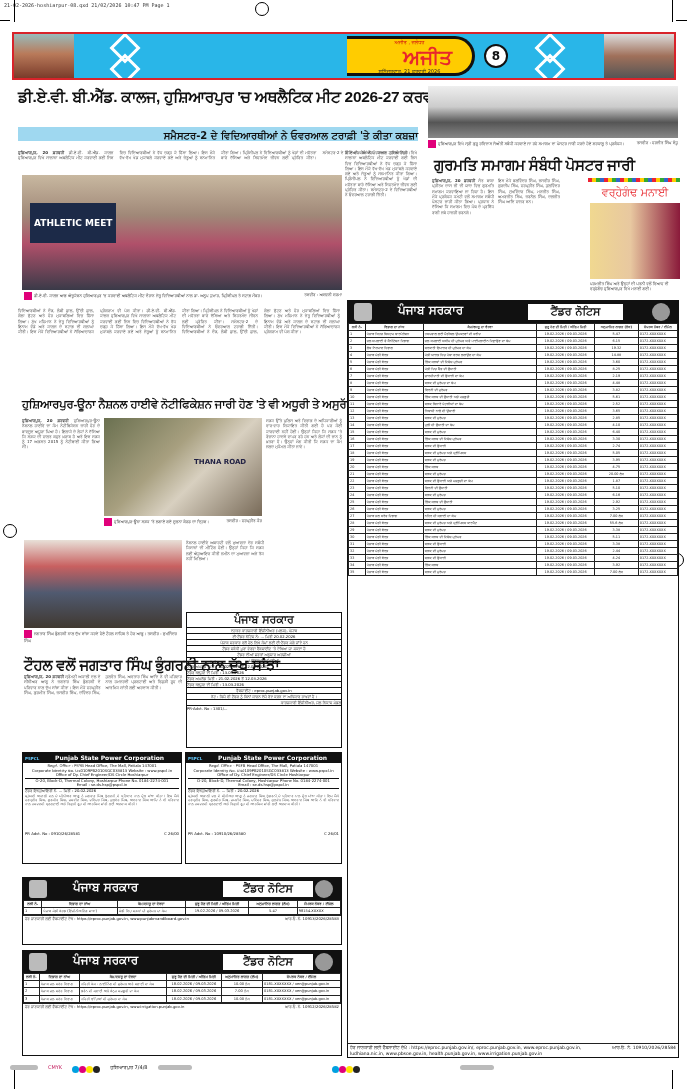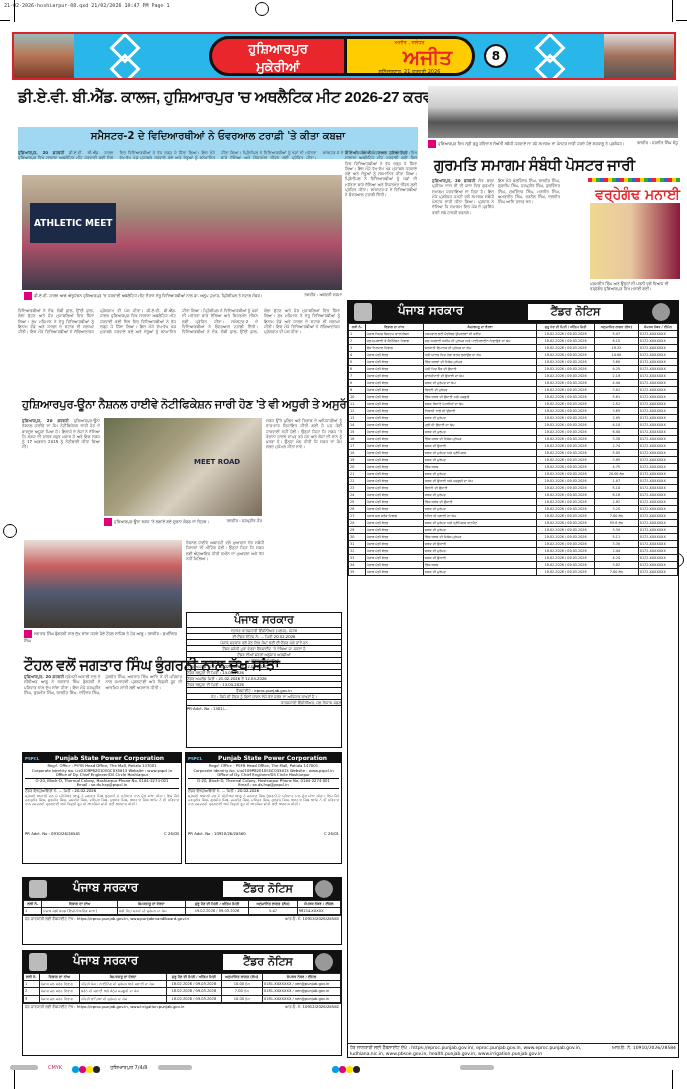--- a/index.html
+++ b/index.html
@@ -17,21 +17,21 @@
   .mh-diamond { width: 22px; height: 22px; border: 3px solid #fff; transform: rotate(45deg); }
   .mh-red { left: 195px; top: 2px; width: 138px; height: 40px; background: #e8262c; border-radius: 20px 0 0 20px; border: 3px solid #111; color: #fff; font-size: 13px; font-weight: bold; text-align: center; line-height: 18px; padding-top: 1px; }
   .mh-yellow { left: 333px; top: 2px; width: 128px; height: 40px; background: #ffcc00; border-radius: 0 20px 20px 0; border: 3px solid #111; border-left: none; text-align: center; }
   .mh-brand { color: #e8262c; font-size: 20px; font-weight: bold; line-height: 22px; margin-left: 36px; }
   .mh-small { font-size: 5px; color: #c01; }
   .mh-date { font-size: 5px; color: #222; }
   .mh-page { left: 470px; top: 10px; width: 24px; height: 24px; border-radius: 50%; background: #fff; border: 2px solid #111; font-size: 12px; font-weight: bold; text-align: center; line-height: 20px; }
 
   
   .h-main { left: 18px; top: 88px; width: 400px; font-size: 15.5px; font-weight: bold; letter-spacing: -0.3px; white-space: nowrap; font-family: "Liberation Sans", sans-serif; }
-  .subbar { left: 18px; top: 127px; width: 400px; height: 32px; background: #9fd8f0; font-size: 10px; font-weight: bold; text-align: center; line-height: 18px; }
+  .subbar { left: 18px; top: 127px; width: 400px; height: 14px; background: #9fd8f0; font-size: 10px; font-weight: bold; text-align: right; line-height: 18px; }
   .txt { font-size: 4px; line-height: 5.3px; color: #333; text-align: justify; overflow: hidden; }
   .photo { background: #8a7a6a; overflow: hidden; }
   .cap { font-size: 4px; line-height: 5px; color: #222; overflow: hidden; }
   .cap-mark { display: inline-block; width: 8px; height: 8px; background: #e0007a; vertical-align: middle; margin-right: 2px; }
   .h2 { font-size: 11.5px; font-weight: bold; white-space: nowrap; font-family: "Liberation Sans", sans-serif; letter-spacing: -0.2px; }
 
   
   .tn { border: 1px solid #111; background: #fff; overflow: hidden; }
   .tn-head { background: #111; height: 22px; position: relative; }
   .tn-emblem { position: absolute; left: 6px; top: 2px; width: 18px; height: 18px; background: #bbb; border-radius: 3px; }
@@ -67,24 +67,20 @@
 <div class="abs reg" style="left:255px;top:2px"></div>
 <div class="abs reg" style="left:3px;top:524px"></div>
 <div class="abs reg" style="left:670px;top:553px"></div>
 
 <div class="abs masthead">
   <div class="abs mh-photo-l"></div>
   <div class="abs mh-diamond" style="left:100px;top:3px"></div>
   <div class="abs mh-diamond" style="left:100px;top:24px"></div>
   <div class="abs mh-diamond" style="left:525px;top:3px"></div>
   <div class="abs mh-diamond" style="left:525px;top:24px"></div>
-  <div class="abs mh-red">
-    <div>ਹੁਸ਼ਿਆਰਪੁਰ</div>
-    <div>ਮੁਕੇਰੀਆਂ</div>
-  </div>
   <div class="abs mh-yellow">
     <div class="mh-small">ਅਜੀਤ , ਜਲੰਧਰ</div>
     <div class="mh-brand">ਅਜੀਤ</div>
     <div class="mh-date">ਸ਼ਨਿੱਚਰਵਾਰ, 21 ਫ਼ਰਵਰੀ 2026</div>
   </div>
   <div class="abs mh-page">8</div>
   <div class="abs mh-photo-r"></div>
 </div>
 
 <div class="abs h-main">ਡੀ.ਏ.ਵੀ. ਬੀ.ਐੱਡ. ਕਾਲਜ, ਹੁਸ਼ਿਆਰਪੁਰ 'ਚ ਅਥਲੈਟਿਕ ਮੀਟ 2026-27 ਕਰਵਾਈ</div>
@@ -106,34 +102,34 @@
 <div class="abs cap" style="left:428px;top:140px;width:250px;height:12px">
   <span class="cap-mark"></span><span>ਹੁਸ਼ਿਆਰਪੁਰ ਵਿਖੇ ਸ੍ਰੀ ਗੁਰੂ ਰਵਿਦਾਸ ਜੈਅੰਤੀ ਸਬੰਧੀ ਕਰਵਾਏ ਜਾ ਰਹੇ ਸਮਾਗਮ ਦਾ ਪੋਸਟਰ ਜਾਰੀ ਕਰਦੇ ਹੋਏ ਸ਼ਰਧਾਲੂ ਤੇ ਪ੍ਰਬੰਧਕ।</span>
   <span style="float:right">ਤਸਵੀਰ : ਹਰਜੀਤ ਸਿੰਘ ਸੰਧੂ</span>
 </div>
 <div class="abs h2" style="left:434px;top:156px;font-size:15px">ਗੁਰਮਤਿ ਸਮਾਗਮ ਸੰਬੰਧੀ ਪੋਸਟਰ ਜਾਰੀ</div>
 <div class="abs txt" style="left:432px;top:178px;width:62px;height:118px">
   <b>ਹੁਸ਼ਿਆਰਪੁਰ, 20 ਫ਼ਰਵਰੀ</b> <span>ਸੰਤ ਬਾਬਾ ਪ੍ਰੀਤਮ ਦਾਸ ਜੀ ਦੀ ਯਾਦ ਵਿਚ ਗੁਰਮਤਿ ਸਮਾਗਮ ਕਰਵਾਇਆ ਜਾ ਰਿਹਾ ਹੈ। ਇਸ ਮੌਕੇ ਪ੍ਰਬੰਧਕ ਕਮੇਟੀ ਵਲੋਂ ਸਮਾਗਮ ਸਬੰਧੀ ਪੋਸਟਰ ਜਾਰੀ ਕੀਤਾ ਗਿਆ। ਪ੍ਰਧਾਨ ਨੇ ਦੱਸਿਆ ਕਿ ਸਮਾਗਮ ਵਿਚ ਪੰਥ ਦੇ ਪ੍ਰਸਿੱਧ ਰਾਗੀ ਜਥੇ ਹਾਜ਼ਰੀ ਭਰਨਗੇ।</span>
 </div>
 <div class="abs txt" style="left:498px;top:178px;width:62px;height:118px">ਇਸ ਮੌਕੇ ਬਲਵਿੰਦਰ ਸਿੰਘ, ਜਸਵੀਰ ਸਿੰਘ, ਗੁਰਦੀਪ ਸਿੰਘ, ਹਰਪ੍ਰੀਤ ਸਿੰਘ, ਕੁਲਵਿੰਦਰ ਸਿੰਘ, ਸੁਖਵਿੰਦਰ ਸਿੰਘ, ਮਨਜੀਤ ਸਿੰਘ, ਅਮਰਜੀਤ ਸਿੰਘ, ਜਰਨੈਲ ਸਿੰਘ, ਦਲਜੀਤ ਸਿੰਘ ਆਦਿ ਹਾਜ਼ਰ ਸਨ।</div>
 <div class="abs bunting" style="left:588px;top:178px;width:92px"></div>
-<div class="abs" style="left:590px;top:186px;width:90px;font-size:14px;font-weight:bold;color:#e8262c;text-align:right">ਵਰ੍ਹੇਗੰਢ ਮਨਾਈ</div>
+<div class="abs" style="left:590px;top:186px;width:90px;font-size:11px;font-weight:normal;color:#e8262c;text-align:center">ਵਰ੍ਹੇਗੰਢ ਮਨਾਈ</div>
 <div class="abs photo" style="left:590px;top:203px;width:90px;height:76px;background:linear-gradient(90deg,#f0d890 0%,#e8c8a0 45%,#8a1a3a 100%)"></div>
 <div class="abs cap" style="left:590px;top:281px;width:90px;height:16px">ਪਰਮਜੀਤ ਸਿੰਘ ਅਤੇ ਉਨ੍ਹਾਂ ਦੀ ਪਤਨੀ ਵਲੋਂ ਵਿਆਹ ਦੀ ਵਰ੍ਹੇਗੰਢ ਹੁਸ਼ਿਆਰਪੁਰ ਵਿਖੇ ਮਨਾਈ ਗਈ।</div>
 
 <div class="abs txt" style="left:18px;top:308px;width:322px;height:80px;column-count:4;column-gap:6px">
   <span>ਵਿਦਿਆਰਥੀਆਂ ਨੇ ਦੌੜ, ਲੰਬੀ ਛਾਲ, ਉੱਚੀ ਛਾਲ, ਗੋਲਾ ਸੁੱਟਣ ਅਤੇ ਹੋਰ ਮੁਕਾਬਲਿਆਂ ਵਿਚ ਹਿੱਸਾ ਲਿਆ। ਮੁੱਖ ਮਹਿਮਾਨ ਨੇ ਜੇਤੂ ਵਿਦਿਆਰਥੀਆਂ ਨੂੰ ਇਨਾਮ ਵੰਡੇ ਅਤੇ ਕਾਲਜ ਦੇ ਸਟਾਫ਼ ਦੀ ਸ਼ਲਾਘਾ ਕੀਤੀ। ਇਸ ਮੌਕੇ ਵਿਦਿਆਰਥੀਆਂ ਨੇ ਸੱਭਿਆਚਾਰਕ ਪ੍ਰੋਗਰਾਮ ਵੀ ਪੇਸ਼ ਕੀਤਾ।</span> <span>ਡੀ.ਏ.ਵੀ. ਬੀ.ਐੱਡ. ਕਾਲਜ ਹੁਸ਼ਿਆਰਪੁਰ ਵਿਖੇ ਸਾਲਾਨਾ ਅਥਲੈਟਿਕ ਮੀਟ ਕਰਵਾਈ ਗਈ ਜਿਸ ਵਿਚ ਵਿਦਿਆਰਥੀਆਂ ਨੇ ਵੱਧ ਚੜ੍ਹ ਕੇ ਹਿੱਸਾ ਲਿਆ। ਇਸ ਮੌਕੇ ਵੱਖ-ਵੱਖ ਖੇਡ ਮੁਕਾਬਲੇ ਕਰਵਾਏ ਗਏ ਅਤੇ ਜੇਤੂਆਂ ਨੂੰ ਸਨਮਾਨਿਤ ਕੀਤਾ ਗਿਆ। ਪ੍ਰਿੰਸੀਪਲ ਨੇ ਵਿਦਿਆਰਥੀਆਂ ਨੂੰ ਖੇਡਾਂ ਦੀ ਮਹੱਤਤਾ ਬਾਰੇ ਦੱਸਿਆ ਅਤੇ ਸਿਹਤਮੰਦ ਜੀਵਨ ਲਈ ਪ੍ਰੇਰਿਤ ਕੀਤਾ। ਸਮੈਸਟਰ-2 ਦੇ ਵਿਦਿਆਰਥੀਆਂ ਨੇ ਓਵਰਆਲ ਟਰਾਫ਼ੀ ਜਿੱਤੀ।</span> <span>ਵਿਦਿਆਰਥੀਆਂ ਨੇ ਦੌੜ, ਲੰਬੀ ਛਾਲ, ਉੱਚੀ ਛਾਲ, ਗੋਲਾ ਸੁੱਟਣ ਅਤੇ ਹੋਰ ਮੁਕਾਬਲਿਆਂ ਵਿਚ ਹਿੱਸਾ ਲਿਆ। ਮੁੱਖ ਮਹਿਮਾਨ ਨੇ ਜੇਤੂ ਵਿਦਿਆਰਥੀਆਂ ਨੂੰ ਇਨਾਮ ਵੰਡੇ ਅਤੇ ਕਾਲਜ ਦੇ ਸਟਾਫ਼ ਦੀ ਸ਼ਲਾਘਾ ਕੀਤੀ। ਇਸ ਮੌਕੇ ਵਿਦਿਆਰਥੀਆਂ ਨੇ ਸੱਭਿਆਚਾਰਕ ਪ੍ਰੋਗਰਾਮ ਵੀ ਪੇਸ਼ ਕੀਤਾ।</span>
 </div>
 
 <div class="abs h2" style="left:22px;top:398px">ਹੁਸ਼ਿਆਰਪੁਰ-ਊਨਾ ਨੈਸ਼ਨਲ ਹਾਈਵੇ ਨੋਟੀਫਿਕੇਸ਼ਨ ਜਾਰੀ ਹੋਣ 'ਤੇ ਵੀ ਅਧੂਰੀ ਤੇ ਅਸੁਰੱਖਿਅਤ</div>
 <div class="abs txt" style="left:22px;top:418px;width:78px;height:100px">
   <b>ਹੁਸ਼ਿਆਰਪੁਰ, 20 ਫ਼ਰਵਰੀ</b> <span>ਹੁਸ਼ਿਆਰਪੁਰ-ਊਨਾ ਨੈਸ਼ਨਲ ਹਾਈਵੇ ਦਾ ਕੰਮ ਨੋਟੀਫਿਕੇਸ਼ਨ ਜਾਰੀ ਹੋਣ ਦੇ ਬਾਵਜੂਦ ਅਧੂਰਾ ਪਿਆ ਹੈ। ਇਲਾਕੇ ਦੇ ਲੋਕਾਂ ਨੇ ਦੱਸਿਆ ਕਿ ਸੜਕ ਦੀ ਹਾਲਤ ਬਹੁਤ ਖ਼ਰਾਬ ਹੈ ਅਤੇ ਇਸ ਸੜਕ ਨੂੰ 17 ਅਗਸਤ 2015 ਨੂੰ ਨੋਟੀਫਾਈ ਕੀਤਾ ਗਿਆ ਸੀ।</span>
 </div>
 <div class="abs photo" style="left:104px;top:418px;width:158px;height:98px;background:linear-gradient(135deg,#6a7050 0%,#a8a080 40%,#d8d0c0 60%,#786a58 100%)">
-  <div class="abs" style="left:90px;top:40px;font-size:7px;font-weight:bold;color:#224">MEET ROAD</div>
+  <div class="abs" style="left:90px;top:40px;font-size:7px;font-weight:bold;color:#224">THANA ROAD</div>
 </div>
 <div class="abs cap" style="left:104px;top:518px;width:158px;height:12px">
   <span class="cap-mark"></span><span>ਹੁਸ਼ਿਆਰਪੁਰ-ਊਨਾ ਸੜਕ 'ਤੇ ਲਗਾਏ ਗਏ ਸੂਚਨਾ ਬੋਰਡ ਦਾ ਦ੍ਰਿਸ਼।</span>
   <span style="float:right">ਤਸਵੀਰ : ਹਰਪ੍ਰੀਤ ਕੌਰ</span>
 </div>
 <div class="abs txt" style="left:266px;top:418px;width:76px;height:188px">ਸੜਕ ਉੱਤੇ ਪੁਲਿਸ ਅਤੇ ਵਿਭਾਗ ਦੇ ਅਧਿਕਾਰੀਆਂ ਨੂੰ ਵਾਰ-ਵਾਰ ਸ਼ਿਕਾਇਤ ਕੀਤੀ ਗਈ ਹੈ ਪਰ ਕੋਈ ਕਾਰਵਾਈ ਨਹੀਂ ਹੋਈ। ਉਨ੍ਹਾਂ ਕਿਹਾ ਕਿ ਸੜਕ 'ਤੇ ਰੋਜ਼ਾਨਾ ਹਾਦਸੇ ਵਾਪਰ ਰਹੇ ਹਨ ਅਤੇ ਲੋਕਾਂ ਦੀ ਜਾਨ ਨੂੰ ਖ਼ਤਰਾ ਹੈ। ਉਨ੍ਹਾਂ ਮੰਗ ਕੀਤੀ ਕਿ ਸੜਕ ਦਾ ਕੰਮ ਜਲਦ ਮੁਕੰਮਲ ਕੀਤਾ ਜਾਵੇ।</div>
 
 <div class="abs photo" style="left:24px;top:540px;width:158px;height:88px;background:linear-gradient(180deg,#e8e0d8 0%,#c86060 30%,#505a70 60%,#403830 100%)"></div>
 <div class="abs cap" style="left:24px;top:630px;width:158px;height:16px">
   <span class="cap-mark"></span><span>ਜਗਤਾਰ ਸਿੰਘ ਭੁੰਗਰਨੀ ਨਾਲ ਦੁੱਖ ਸਾਂਝਾ ਕਰਦੇ ਹੋਏ ਟੌਹਲ ਸਾਹਿਬ ਤੇ ਹੋਰ ਆਗੂ। ਤਸਵੀਰ : ਸੁਖਜਿੰਦਰ ਸਿੰਘ</span>

